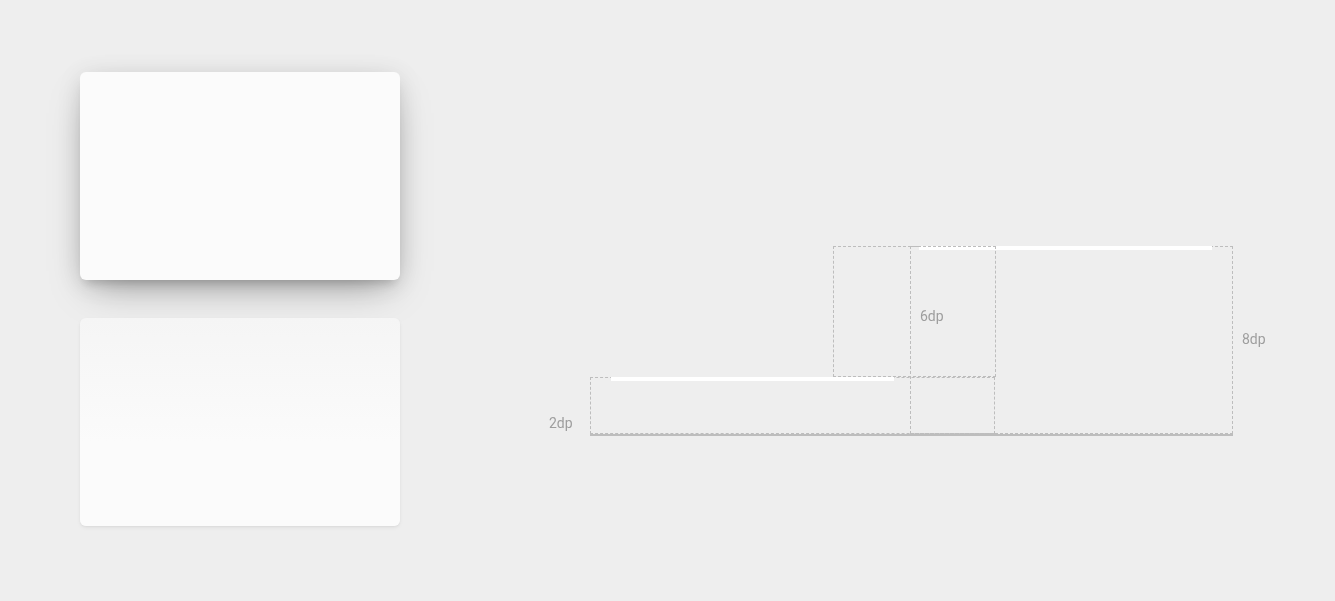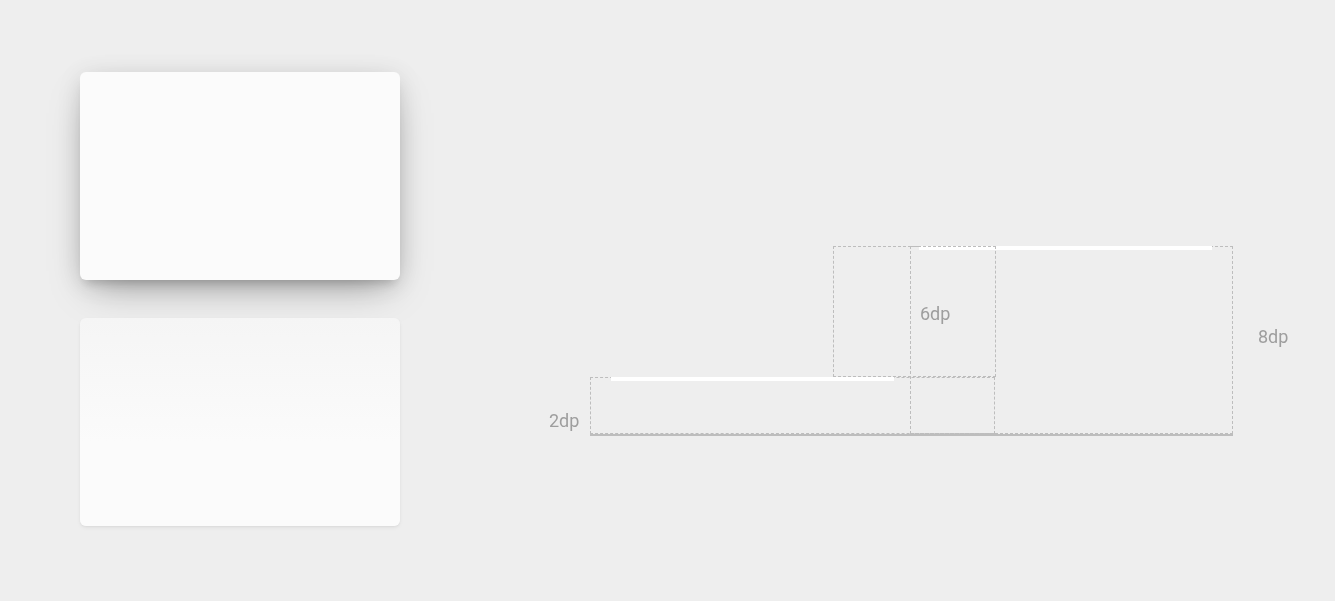--- a/index.html
+++ b/index.html
@@ -88,27 +88,27 @@
     left: 320px;
     bottom: 12px;
     width: 323px;
     height: 188px;
   }
   .box-8dp .white-top { left: 8px; right: 20px; }
 
   .label {
     position: absolute;
     color: #9e9e9e;
-    font-size: 18px;
+    font-size: 14px;
     line-height: 1;
     white-space: nowrap;
   }
   .label-2dp { left: -41px; bottom: 16px; }
   .label-6dp { left: 330px; bottom: 123px; }
-  .label-8dp { left: 652px; bottom: 100px; margin-left: 16px; }
+  .label-8dp { left: 652px; bottom: 100px; }
 </style>
 </head>
 <body>
 
 <div class="stage">
 
   <div class="card top"></div>
   <div class="card bottom"></div>
 
   <div class="diagram">

